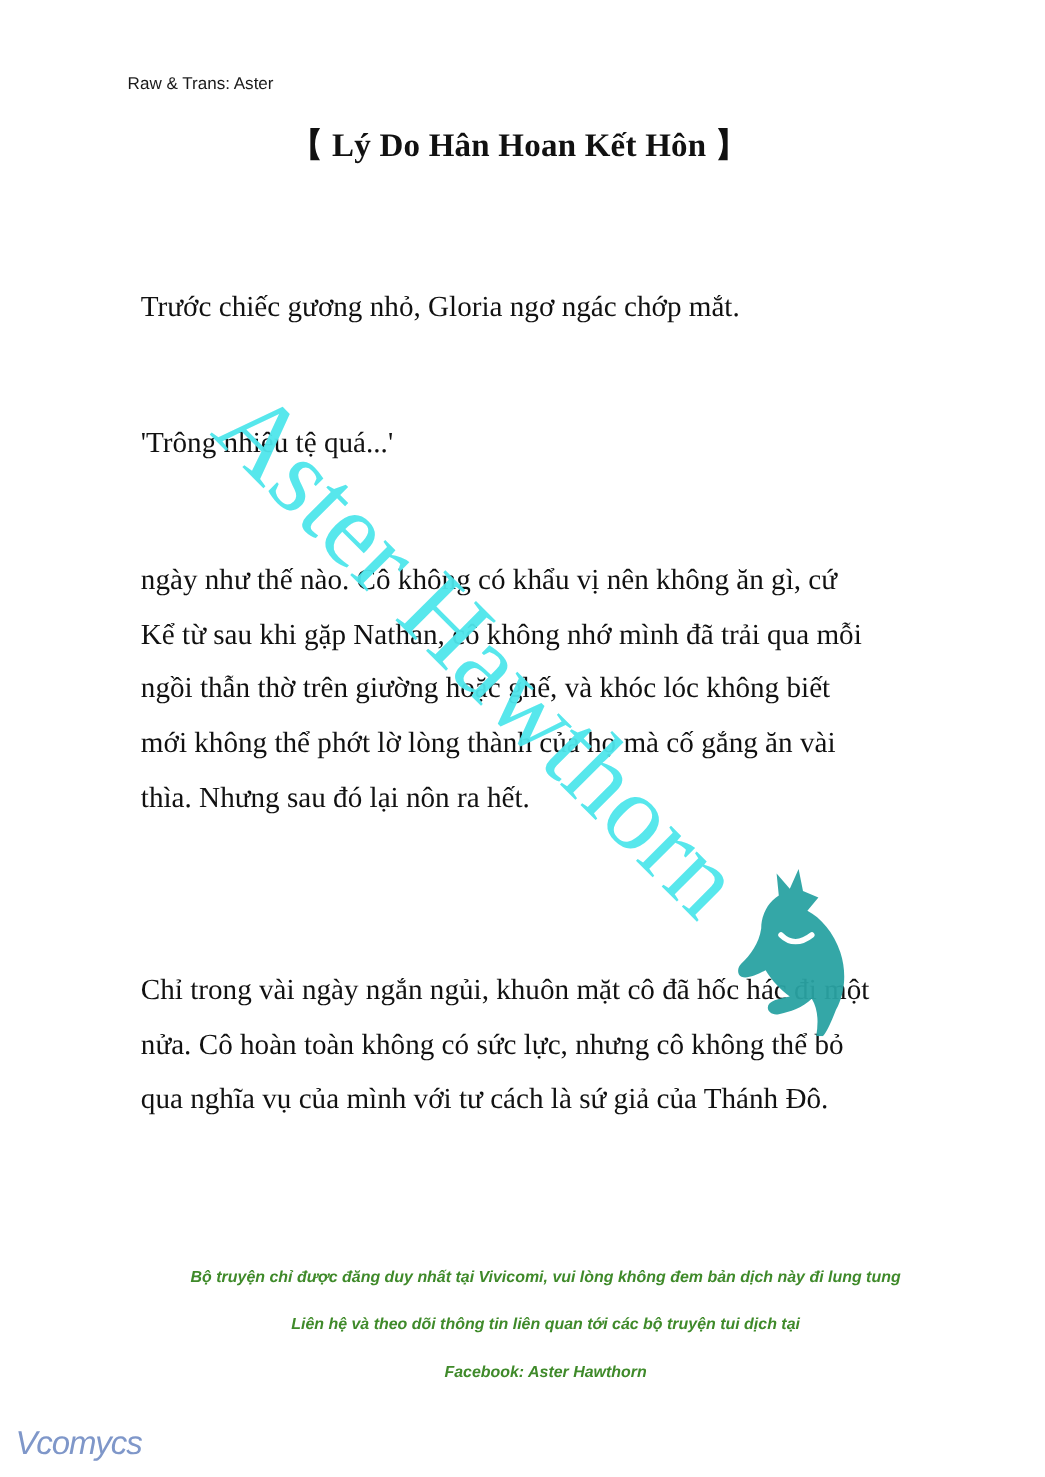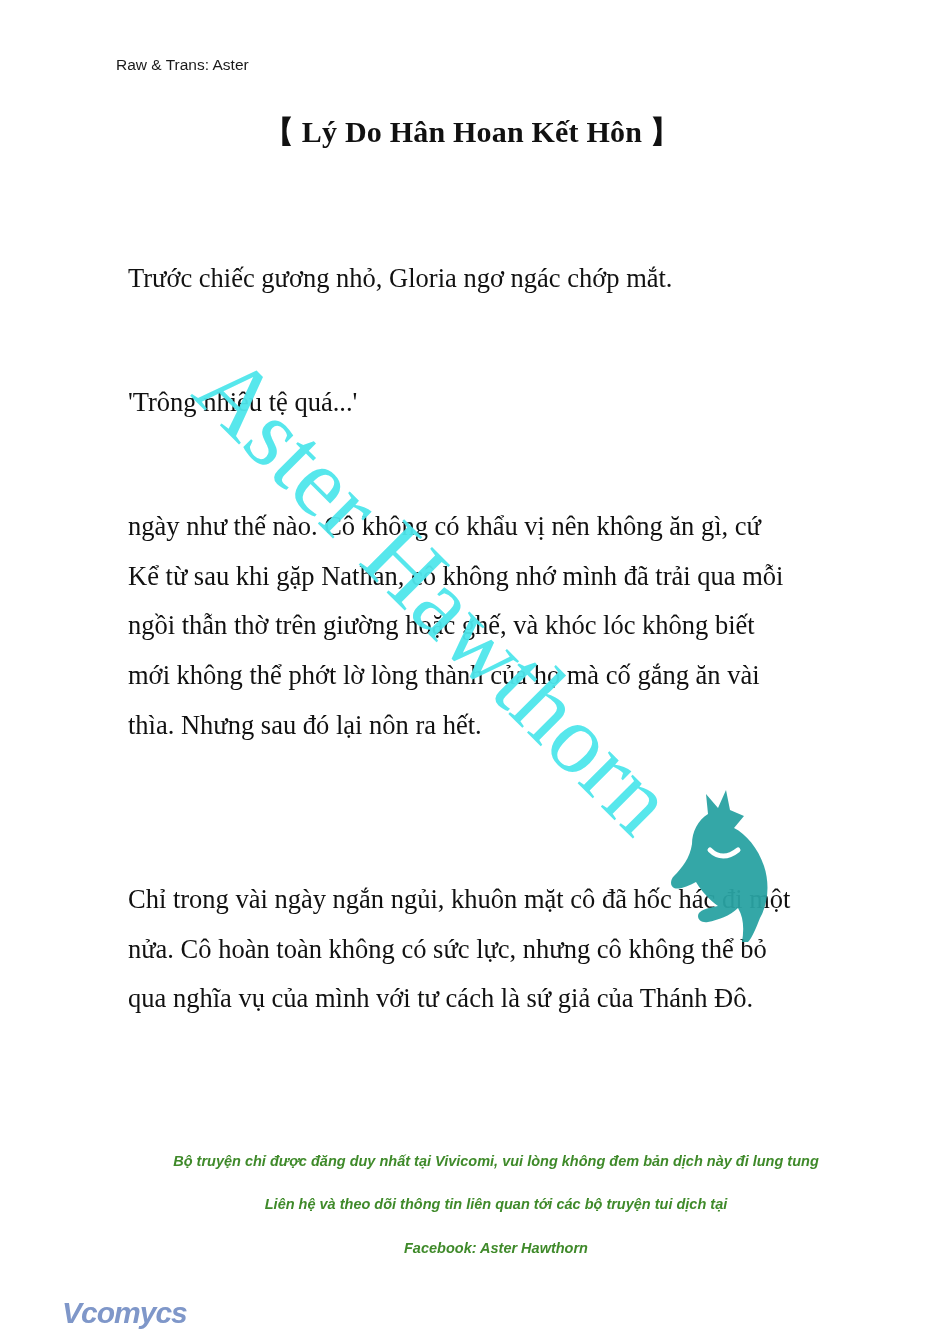--- a/index.html
+++ b/index.html
@@ -3,21 +3,21 @@
   <meta charset="utf-8">
   <style>
     html, body { margin: 0; padding: 0; }
     body {
       width: 950px; height: 1343px; position: relative; overflow: hidden;
       background: #ffffff;
       font-family: "Liberation Serif", serif;
       color: #111111;
     }
     .credit {
-      position: absolute; left: 116px; top: 56px;
+      position: absolute; left: 116px; top: 68px;
       font-family: "Liberation Sans", sans-serif; font-size: 15.5px; color: #1a1a1a;
     }
     .title {
       position: absolute; left: 0; width: 944px; top: 112px; text-align: center;
       font-family: "Liberation Serif", serif; font-size: 30px; font-weight: bold; color: #111;
       letter-spacing: 0.2px;
     }
     .para {
       position: absolute; left: 116px; width: 740px;
       font-family: "Liberation Serif", serif; font-size: 26.5px; line-height: 49.7px;
@@ -35,22 +35,22 @@
       font-family: "Liberation Serif", serif; font-size: 98px; color: #4fe6ec;
       white-space: nowrap; width: 680px; text-align: center;
       opacity: 0.95; pointer-events: none; line-height: 1;
     }
     .cat {
       position: absolute; left: 668px; top: 782px; width: 115px; height: 160px;
       pointer-events: none; opacity: 0.95;
     }
     .logo {
       position: absolute; left: 14px; top: 1296px;
-      font-family: "Liberation Sans", sans-serif; font-style: italic; font-weight: bold;
-      font-size: 30px; color: #7f97c9; letter-spacing: -1px; margin-left: 48px;
+      font-family: "Liberation Sans", sans-serif; font-style: italic; font-weight: normal;
+      font-size: 30px; color: #7f97c9; letter-spacing: -1px;
     }
   </style>
 </head>
 <body>
 
 <div class="credit">Raw &amp; Trans: Aster</div>
 <div class="title">【 Lý Do Hân Hoan Kết Hôn 】</div>
 
 <p class="para" style="top:242px">
   <span class="line">Trước chiếc gương nhỏ, Gloria ngơ ngác chớp mắt.</span>

